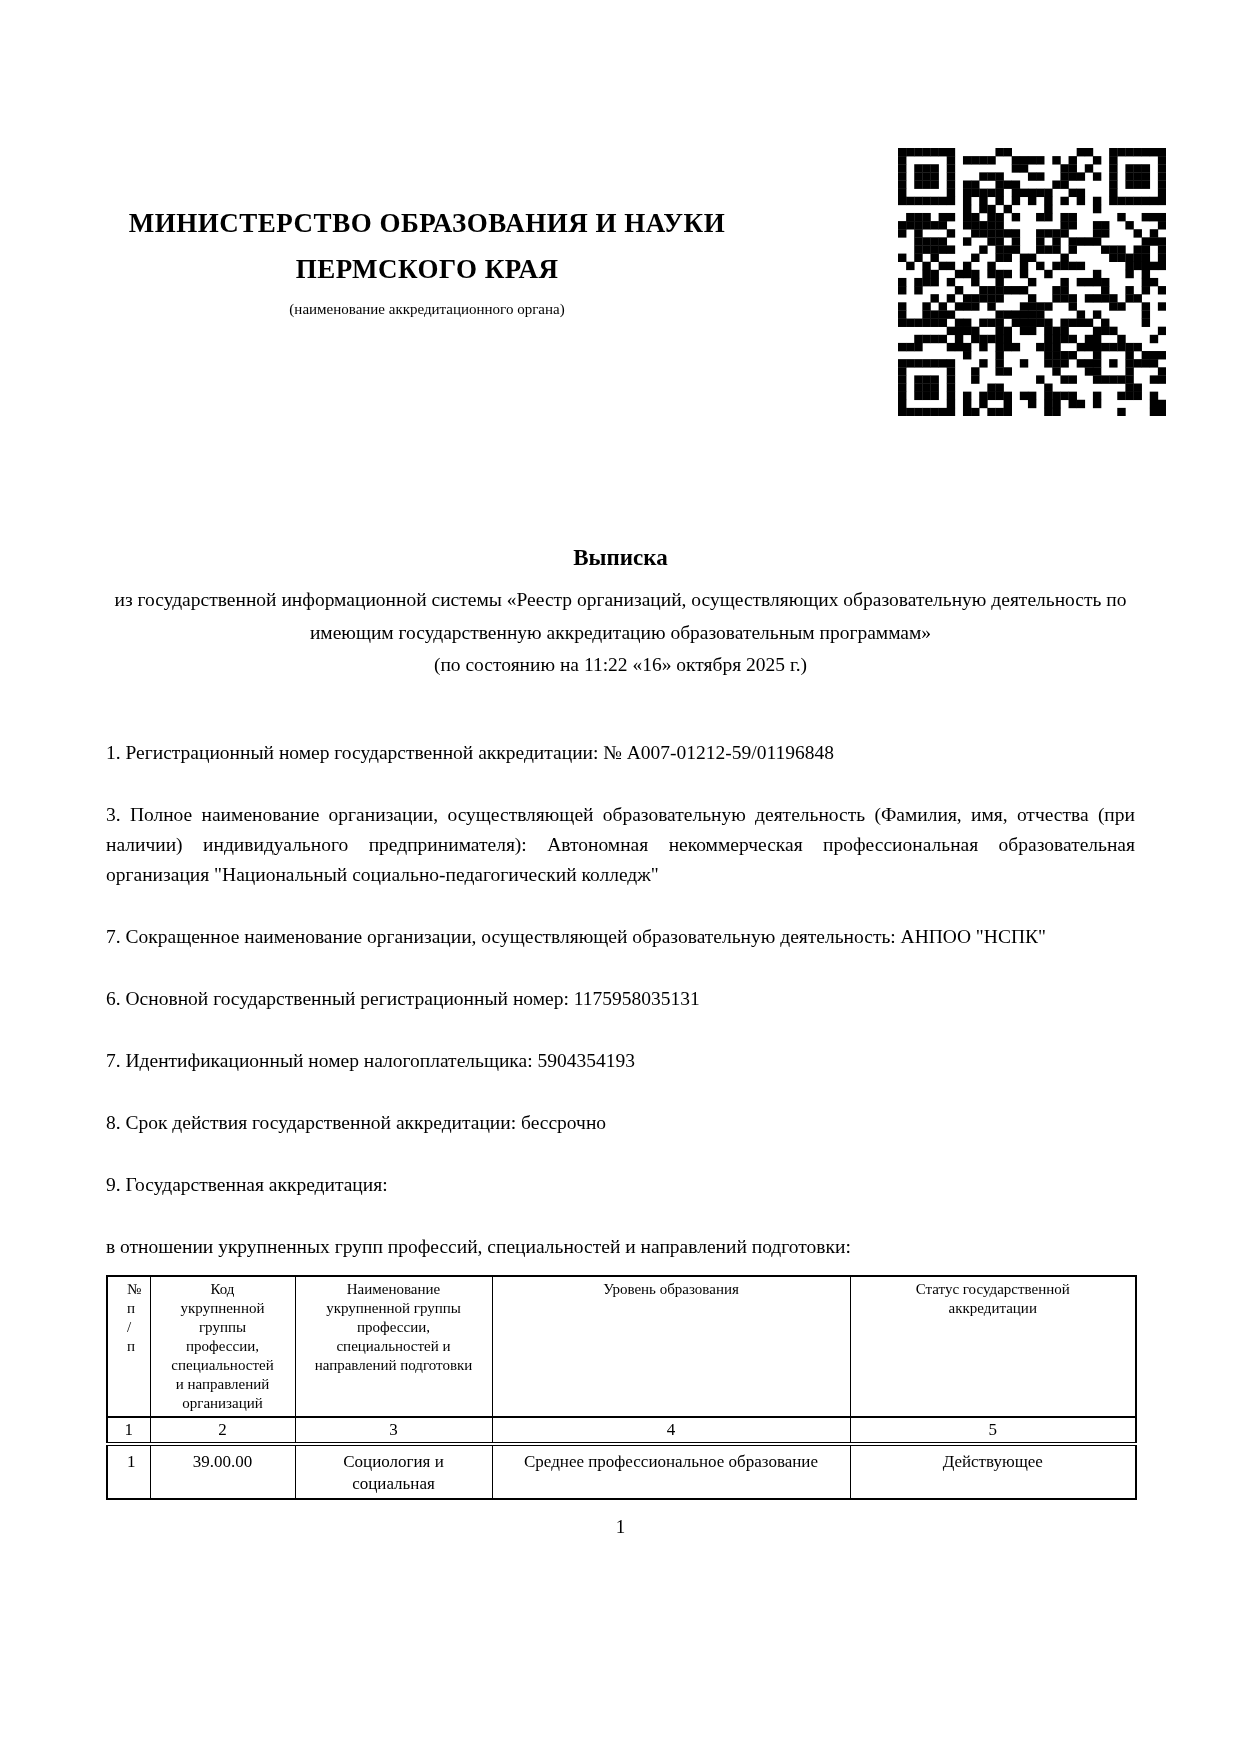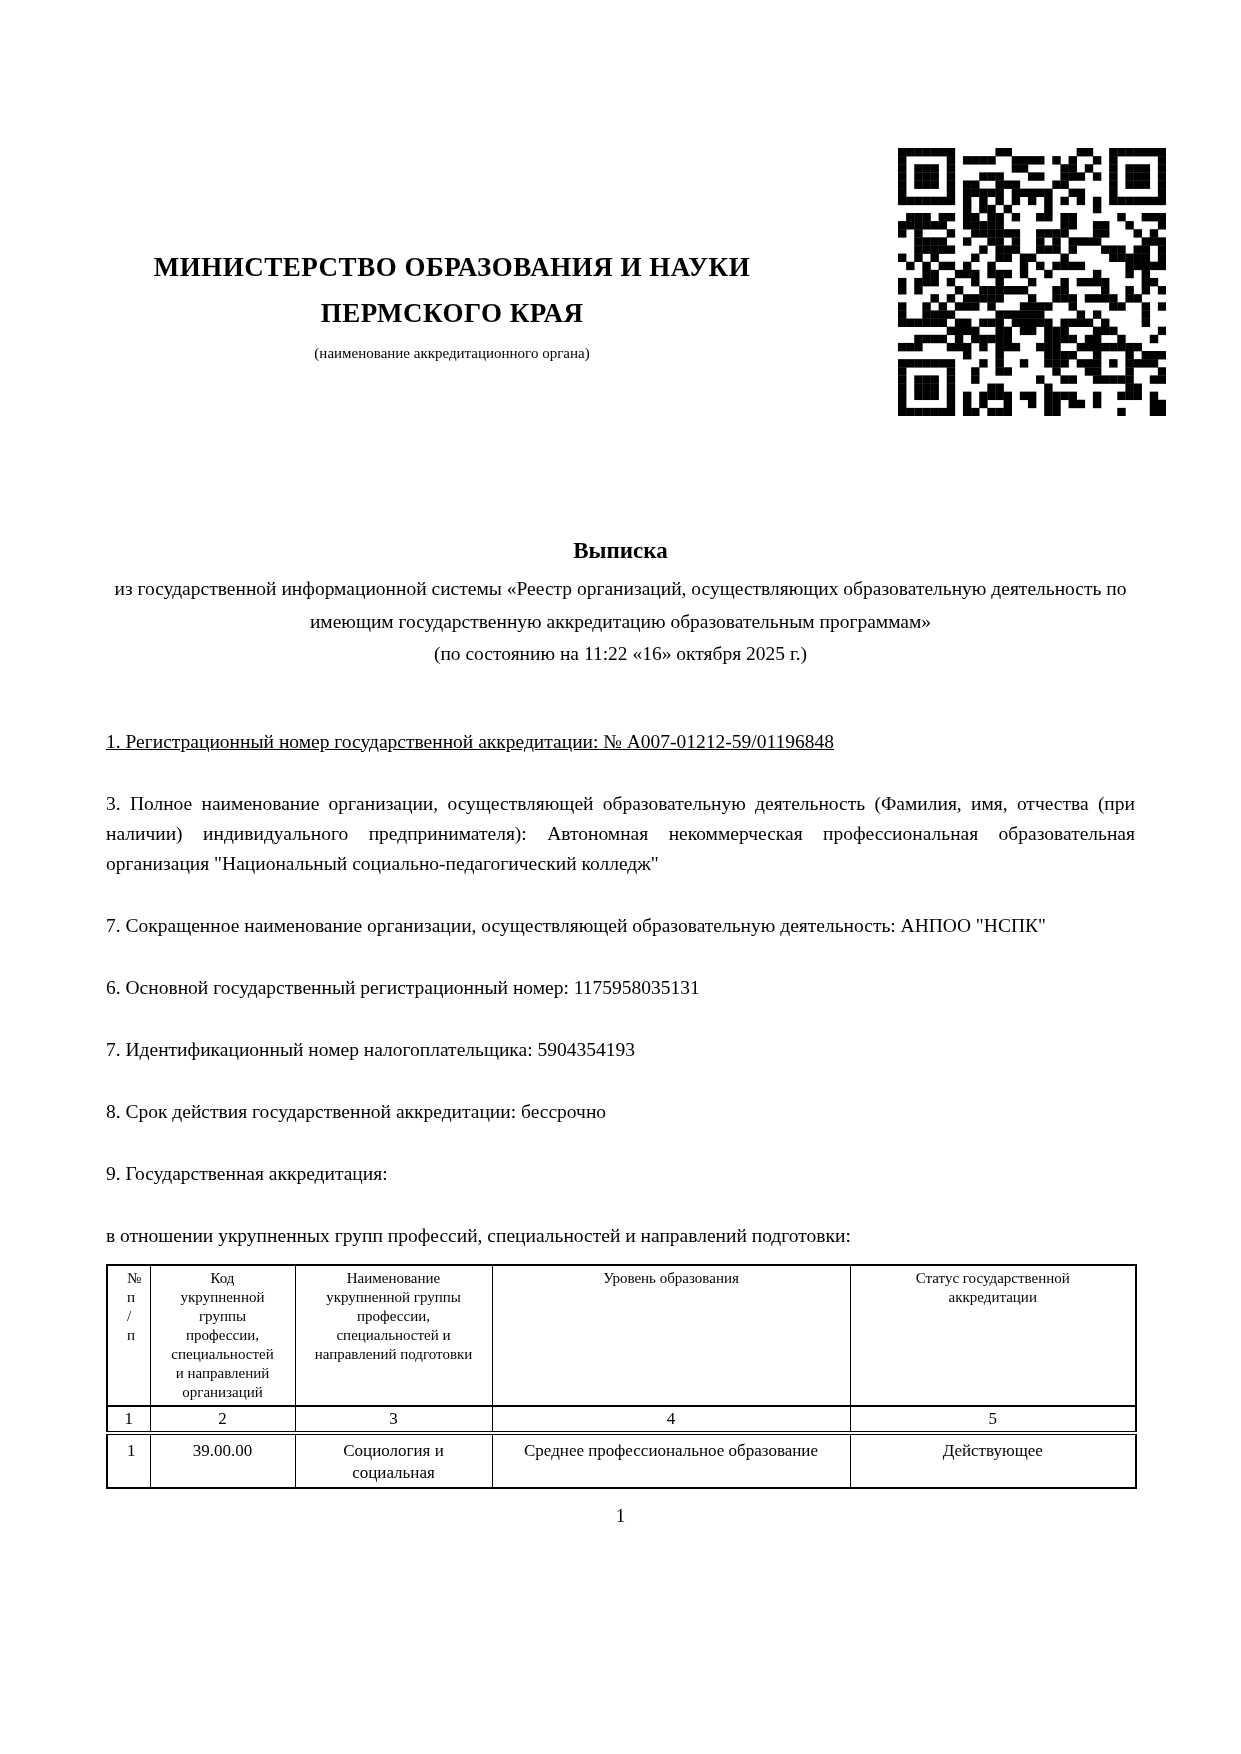--- a/index.html
+++ b/index.html
@@ -10,23 +10,22 @@
     height:1754px;
     background:#ffffff;
     color:#000000;
     font-family:"Liberation Serif","DejaVu Serif",serif;
     overflow:hidden;
   }
   
   .hdr{position:relative;height:532px;}
   .ministry{
     position:absolute;
-    left:96px;top:200px;width:712px;
+    left:71px;top:200px;width:712px;
     text-align:center;
-    margin-top:44px;
   }
   .ministry-name{
     font-size:27px;
     font-weight:bold;
     line-height:46px;
     letter-spacing:0.5px;
   }
   .ministry-caption{
     font-size:15px;
     line-height:18px;
@@ -34,21 +33,21 @@
   }
   .qr{
     position:absolute;
     left:898px;top:148px;
     width:268px;height:268px;
   }
   .qr svg{display:block;}
   
   .doc{margin:0 106px;}
   .vypiska{
-    margin:4px;
+    margin:11px;
     font-size:23px;
     font-weight:bold;
     text-align:center;
     line-height:30px;
   }
   .subtitle{
     margin:7px 0 0 0;
     text-align:center;
     font-size:19.5px;
     line-height:32.5px;
@@ -58,21 +57,21 @@
     text-align:center;
     font-size:19.5px;
     line-height:32.5px;
   }
   p.item{
     margin:32px 0 0 0;
     font-size:19.5px;
     line-height:30px;
     text-align:left;
   }
-  p.item.first{margin-top:56px;text-decoration:underline;}
+  p.item.first{margin-top:56px;}
   p.item.j{text-align:justify;}
   p.intro{
     margin:32px 0 0 0;
     font-size:19.5px;
     line-height:30px;
   }
   
   table.acc{
     margin-top:13px;
     width:100%;

